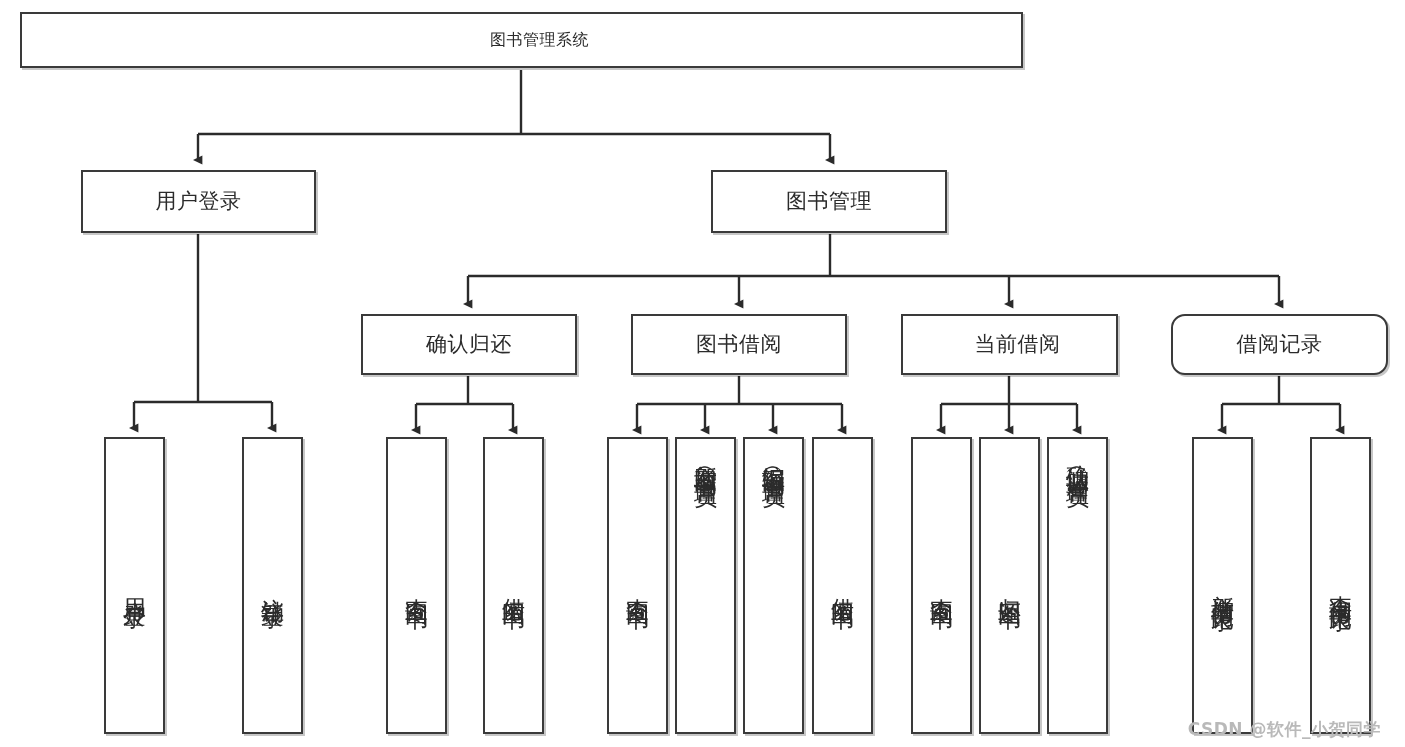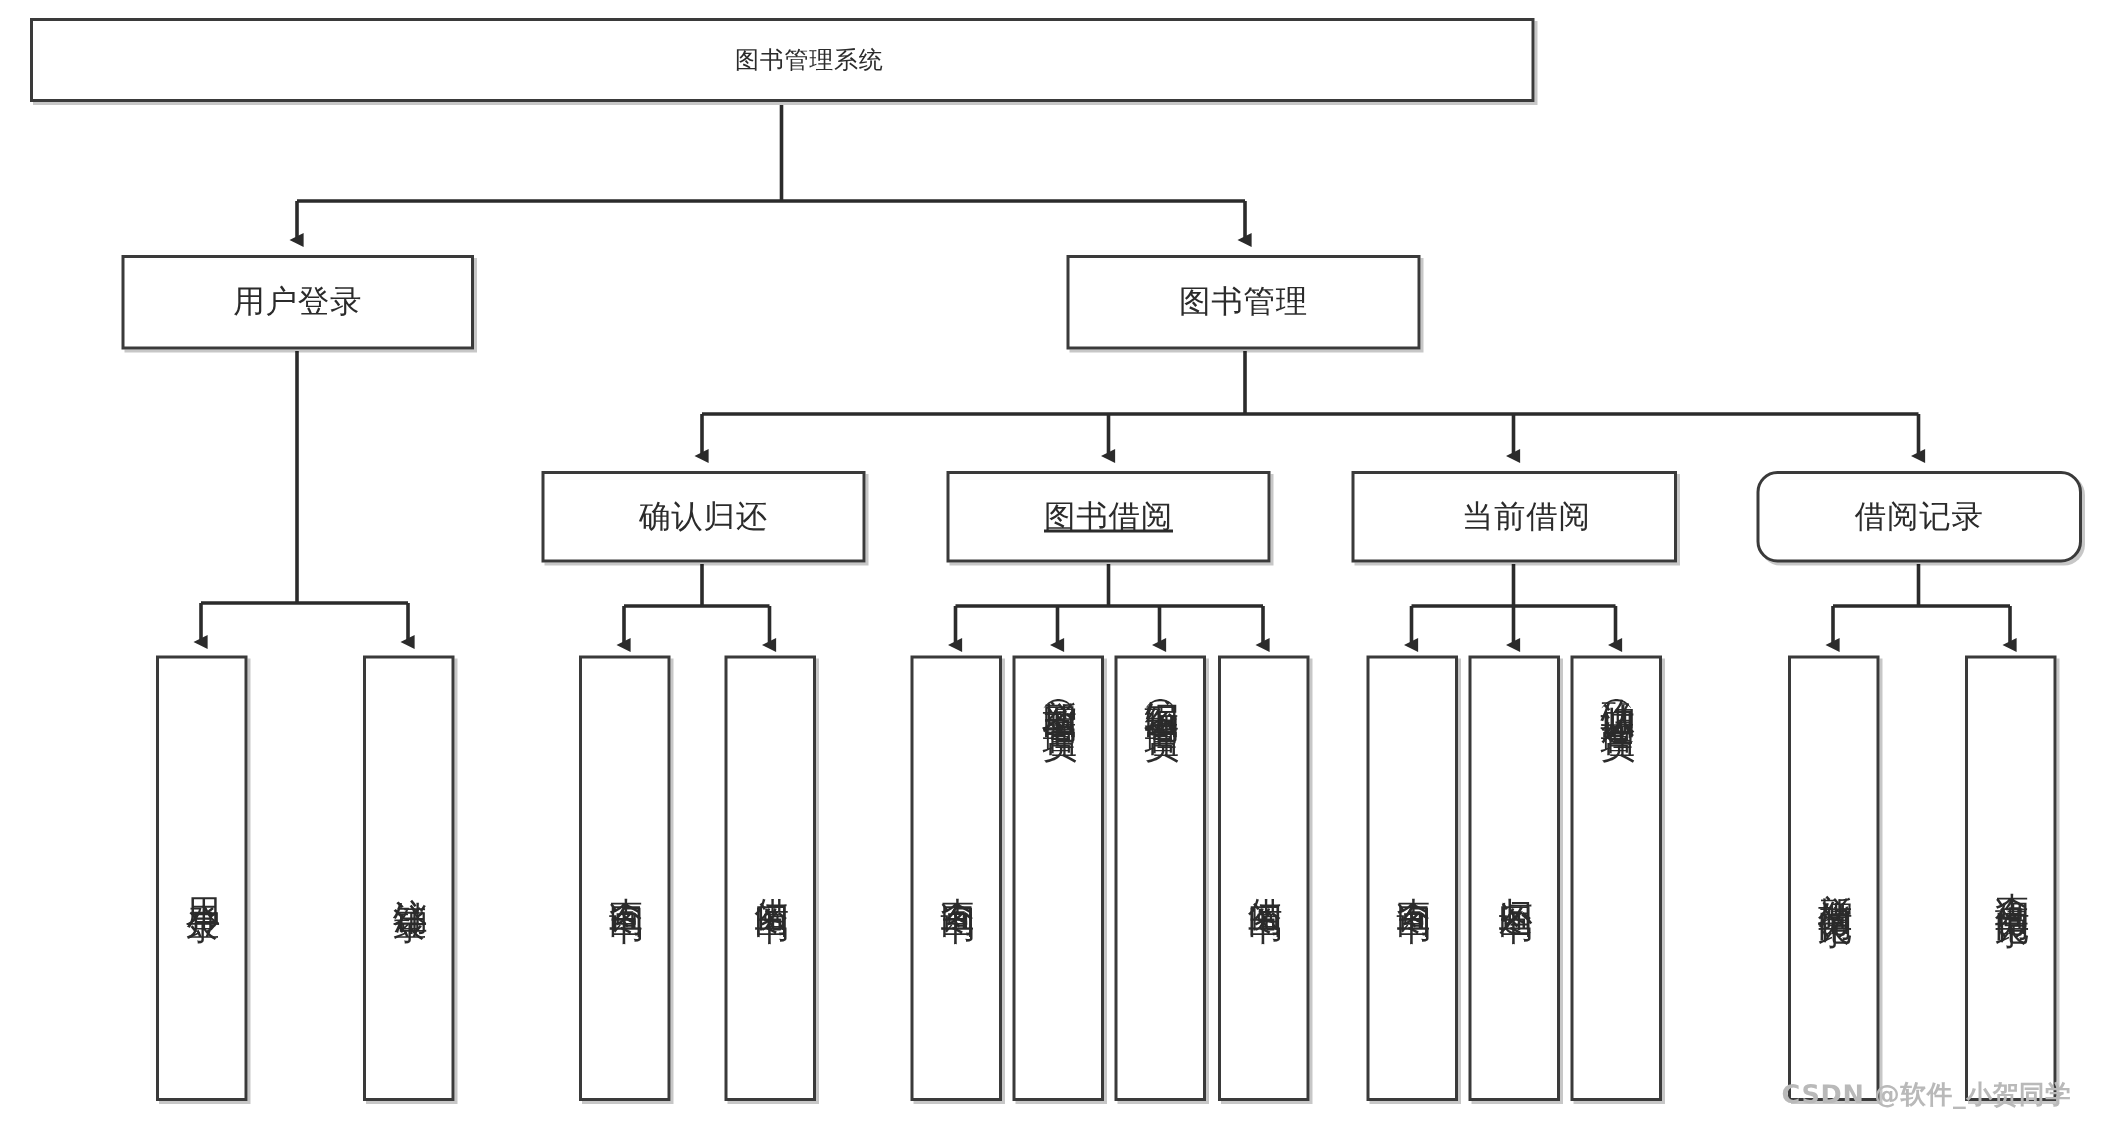--- a/index.html
+++ b/index.html
@@ -143,21 +143,21 @@
   <div class="node horiz" style="left:81px; top:170px; width:235px; height:63px;">
     <span class="lbl">用户登录</span>
   </div>
   <div class="node horiz" style="left:711px; top:170px; width:236px; height:63px;">
     <span class="lbl">图书管理</span>
   </div>
 
   <div class="node horiz" style="left:361px; top:314px; width:216px; height:61px;">
     <span class="lbl">确认归还</span>
   </div>
-  <div class="node horiz" style="left:631px; top:314px; width:216px; height:61px;text-decoration:underline;">
+  <div class="node horiz" style="left:631px; top:314px; width:216px; height:61px;">
     <span class="lbl">图书借阅</span>
   </div>
   <div class="node horiz" style="left:901px; top:314px; width:217px; height:61px;padding-left:16px;">
     <span class="lbl">当前借阅</span>
   </div>
   <div class="node horiz" style="left:1171px; top:314px; width:217px; height:61px;border-radius:14px;">
     <span class="lbl">借阅记录</span>
   </div>
 
   <div class="node vert centered" style="left:104px; top:437px; width:61px; height:297px;">

